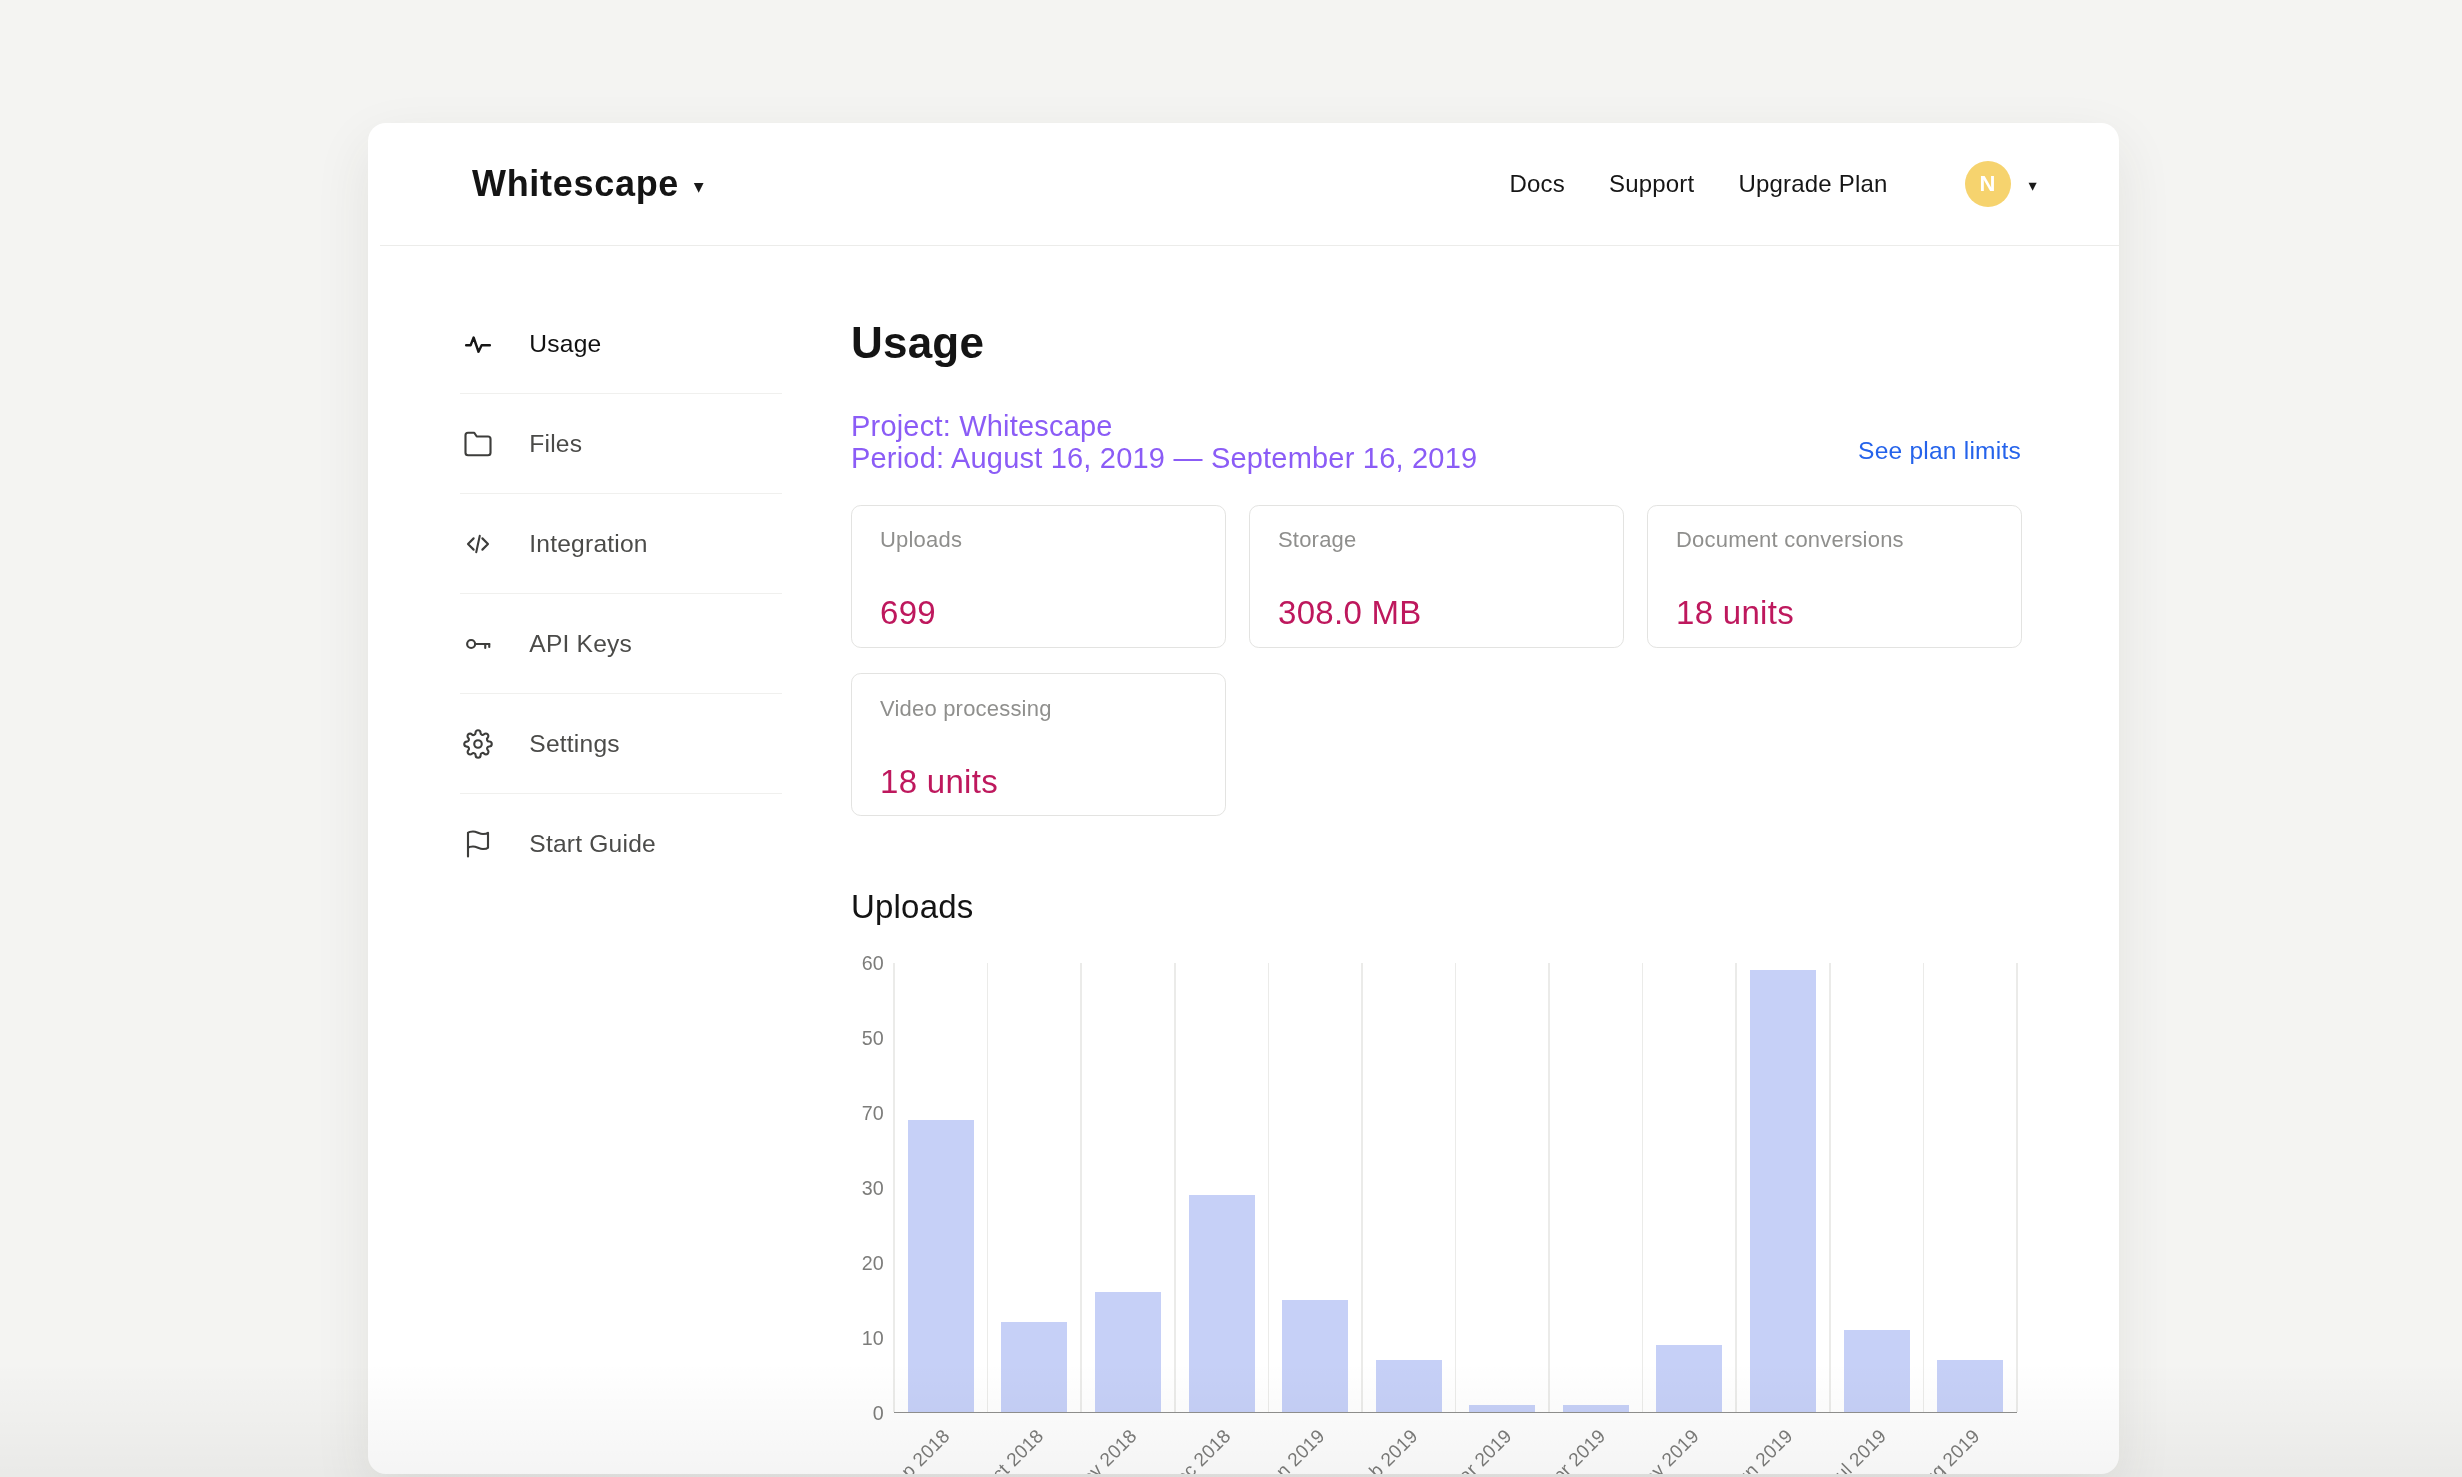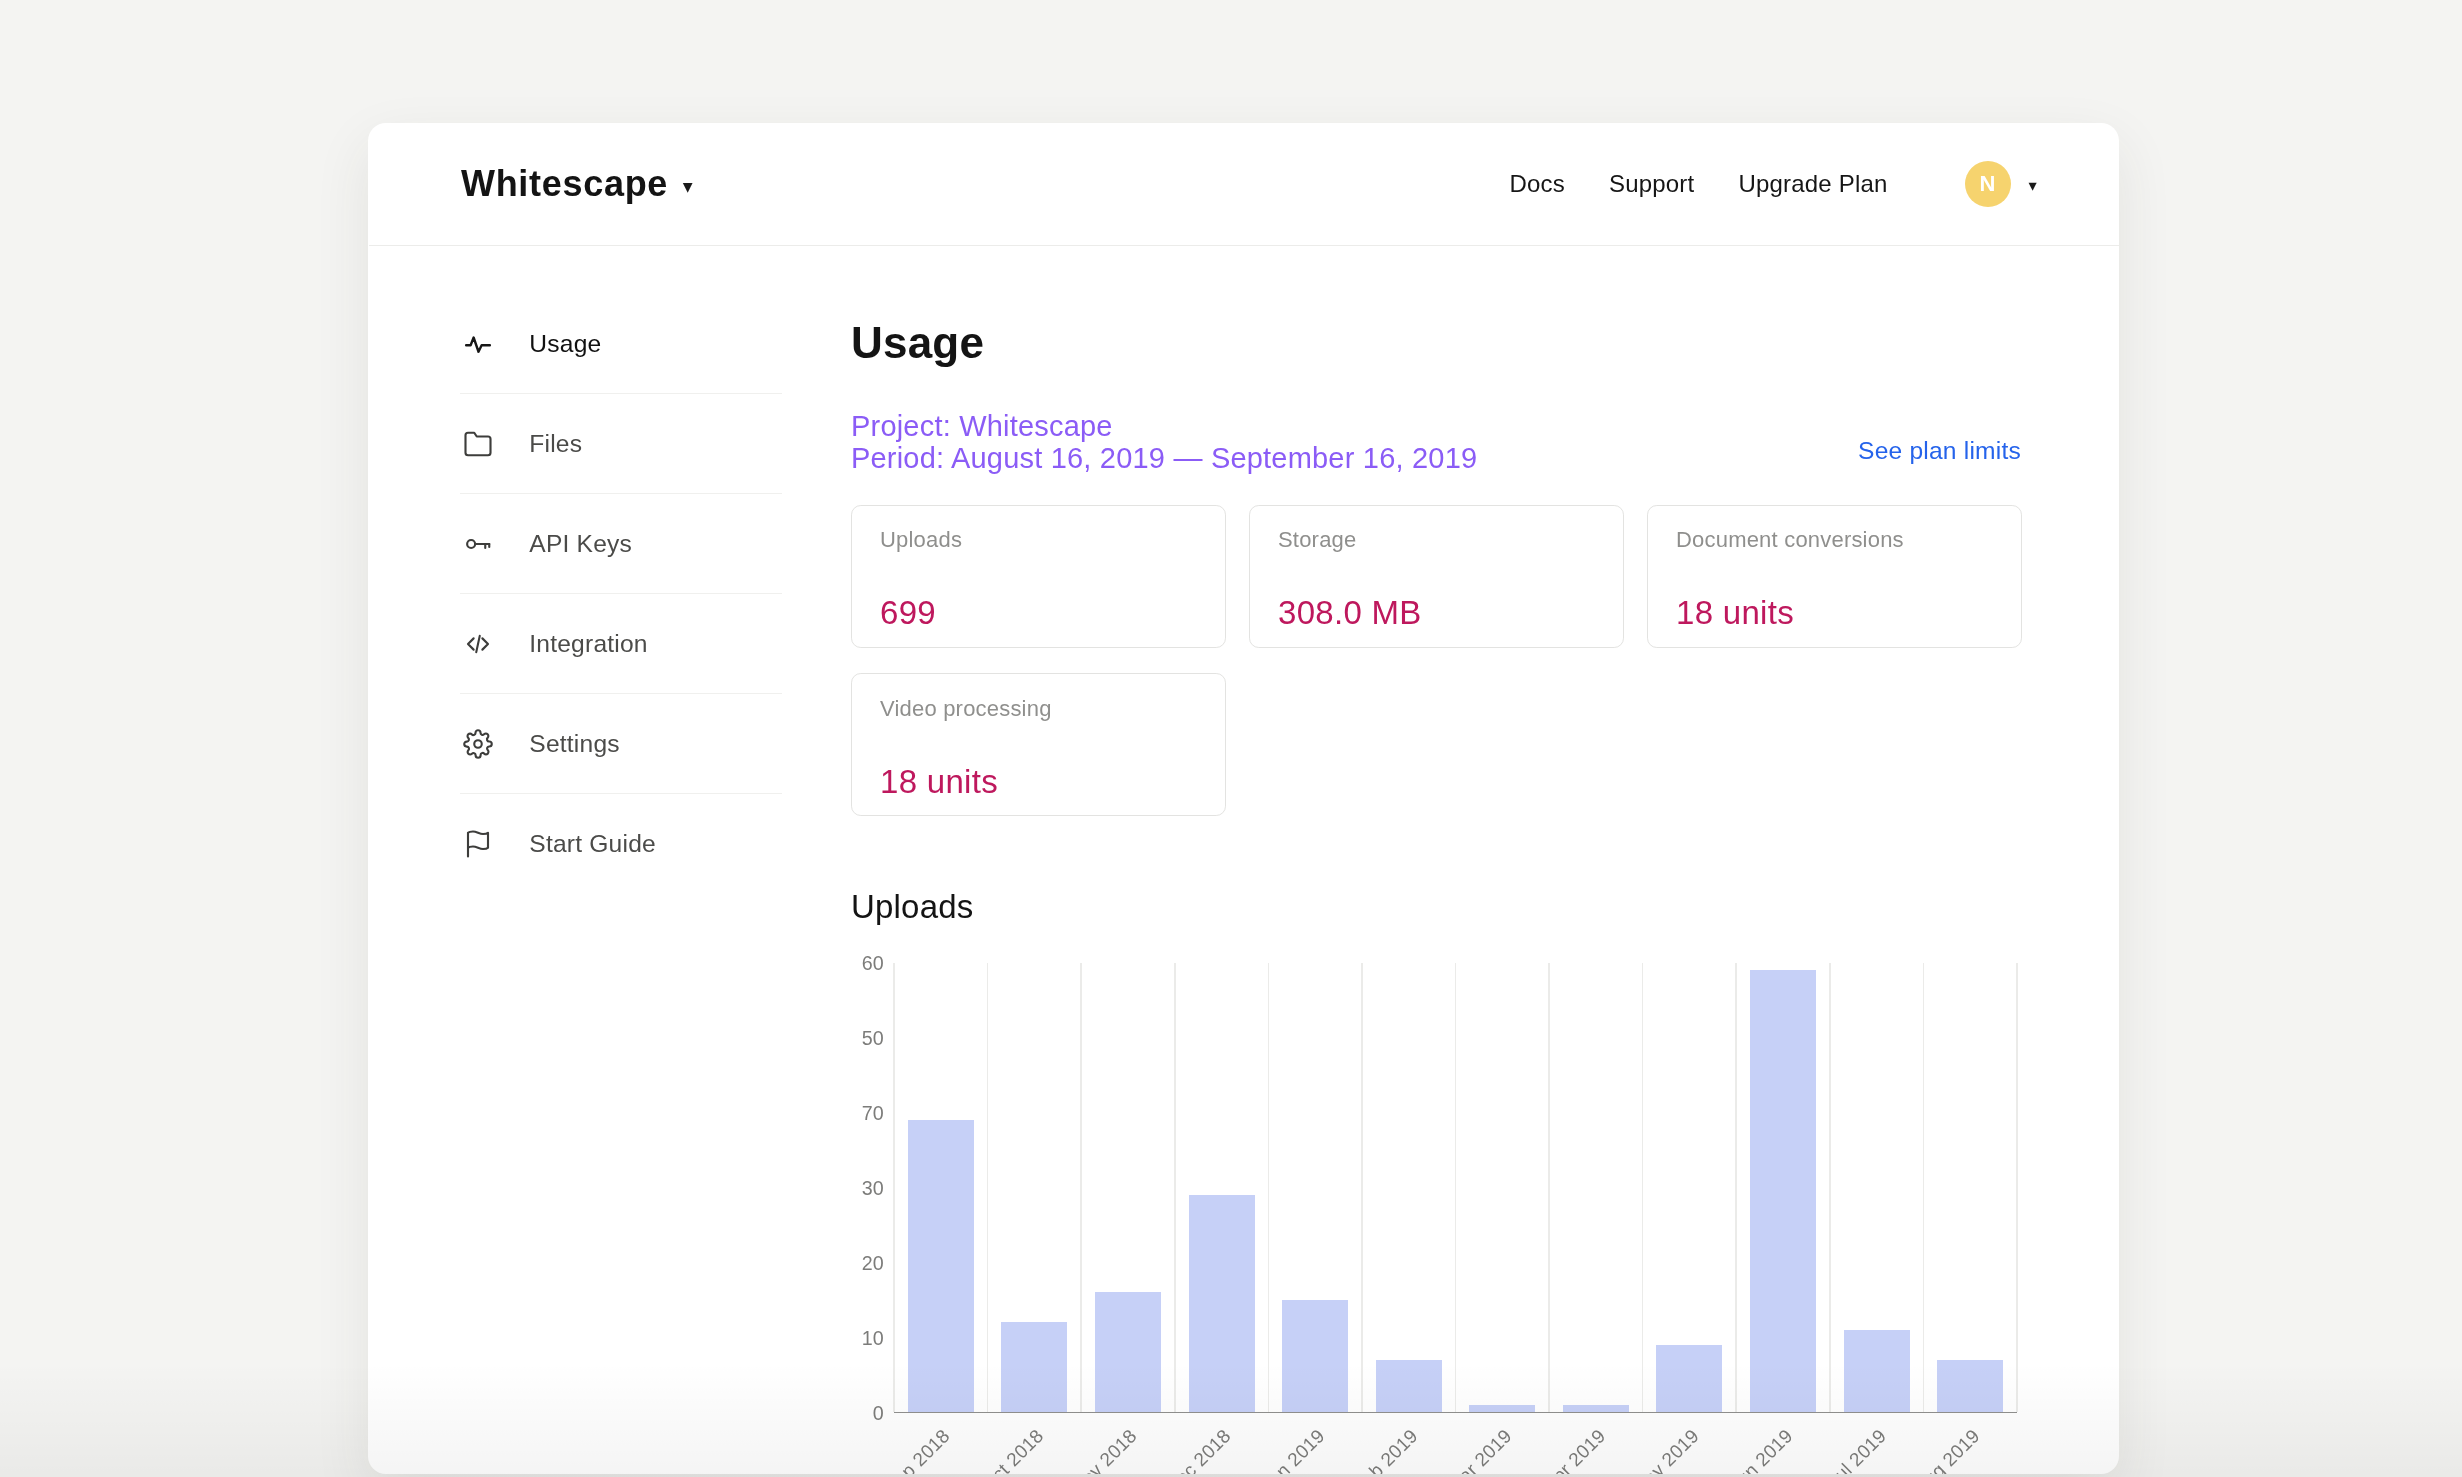--- a/index.html
+++ b/index.html
@@ -17,21 +17,21 @@
     background:linear-gradient(to bottom, rgba(0,0,0,0), rgba(0,0,0,.045));
     pointer-events:none;
   }
   .card{
     position:absolute;left:368px;top:123px;width:1751px;height:1351px;
     background:#ffffff;border-radius:18px;overflow:hidden;
     box-shadow:0 21.3px 57px rgba(50,50,45,.09);
   }
   
   .hdr{
-    position:absolute;left:1px;top:0;right:0;height:123px;
+    position:absolute;left:12px;top:0;right:0;height:123px;
     display:flex;align-items:center;
     padding:0 82px 0 92px;
     border-bottom:1.6px solid #ececea;
   }
   .logo{display:flex;align-items:center;gap:14.8px;cursor:pointer;}
   .logo-text{font-size:36px;font-weight:700;letter-spacing:0.7px;color:#141414;}
   .caret{font-size:19.7px;color:#1a1a1a;line-height:1;padding-top:4.9px;}
   .hdr nav{margin-left:auto;display:flex;gap:44px;align-items:center;}
   .nav-link{font-size:24px;color:#161616;cursor:pointer;text-decoration:none;}
   .account{display:flex;align-items:center;gap:18px;margin-left:77px;cursor:pointer;}
@@ -120,34 +120,34 @@
       <span class="side-label">Usage</span>
     </div>
     <div class="side-item">
       <svg viewBox="0 0 24 24">
           <path d="M22 19a2 2 0 0 1-2 2H4a2 2 0 0 1-2-2V5a2 2 0 0 1 2-2h5l2 3h9a2 2 0 0 1 2 2z"></path>
         </svg>
       <span class="side-label">Files</span>
     </div>
     <div class="side-item">
       <svg viewBox="0 0 24 24">
+          <path d="M8.5 7.5 4 12l4.5 4.5"></path>
+          <path d="M15.5 7.5 20 12l-4.5 4.5"></path>
+          <path d="m13.4 5.5-2.8 13"></path>
+        </svg>
+      <span class="side-label">Integration</span>
+    </div>
+    <div class="side-item">
+      <svg viewBox="0 0 24 24">
           <circle cx="6.5" cy="12" r="3.2"></circle>
           <path d="M9.7 12H21"></path>
           <path d="M17.8 12v3.2"></path>
           <path d="M21 12v2.4"></path>
         </svg>
       <span class="side-label">API Keys</span>
-    </div>
-    <div class="side-item">
-      <svg viewBox="0 0 24 24">
-          <path d="M8.5 7.5 4 12l4.5 4.5"></path>
-          <path d="M15.5 7.5 20 12l-4.5 4.5"></path>
-          <path d="m13.4 5.5-2.8 13"></path>
-        </svg>
-      <span class="side-label">Integration</span>
     </div>
     <div class="side-item">
       <svg viewBox="0 0 24 24">
           <circle cx="12" cy="12" r="3"></circle>
           <path d="M19.4 15a1.65 1.65 0 0 0 .33 1.82l.06.06a2 2 0 0 1 0 2.83 2 2 0 0 1-2.83 0l-.06-.06a1.65 1.65 0 0 0-1.82-.33 1.65 1.65 0 0 0-1 1.51V21a2 2 0 0 1-2 2 2 2 0 0 1-2-2v-.09A1.65 1.65 0 0 0 9 19.4a1.65 1.65 0 0 0-1.82.33l-.06.06a2 2 0 0 1-2.83 0 2 2 0 0 1 0-2.83l.06-.06a1.65 1.65 0 0 0 .33-1.82 1.65 1.65 0 0 0-1.51-1H3a2 2 0 0 1-2-2 2 2 0 0 1 2-2h.09A1.65 1.65 0 0 0 4.6 9a1.65 1.65 0 0 0-.33-1.82l-.06-.06a2 2 0 0 1 0-2.83 2 2 0 0 1 2.83 0l.06.06a1.65 1.65 0 0 0 1.82.33H9a1.65 1.65 0 0 0 1-1.51V3a2 2 0 0 1 2-2 2 2 0 0 1 2 2v.09a1.65 1.65 0 0 0 1 1.51 1.65 1.65 0 0 0 1.82-.33l.06-.06a2 2 0 0 1 2.83 0 2 2 0 0 1 0 2.83l-.06.06a1.65 1.65 0 0 0-.33 1.82V9a1.65 1.65 0 0 0 1.51 1H21a2 2 0 0 1 2 2 2 2 0 0 1-2 2h-.09a1.65 1.65 0 0 0-1.51 1z"></path>
         </svg>
       <span class="side-label">Settings</span>
     </div>
     <div class="side-item">
       <svg viewBox="0 0 24 24">

